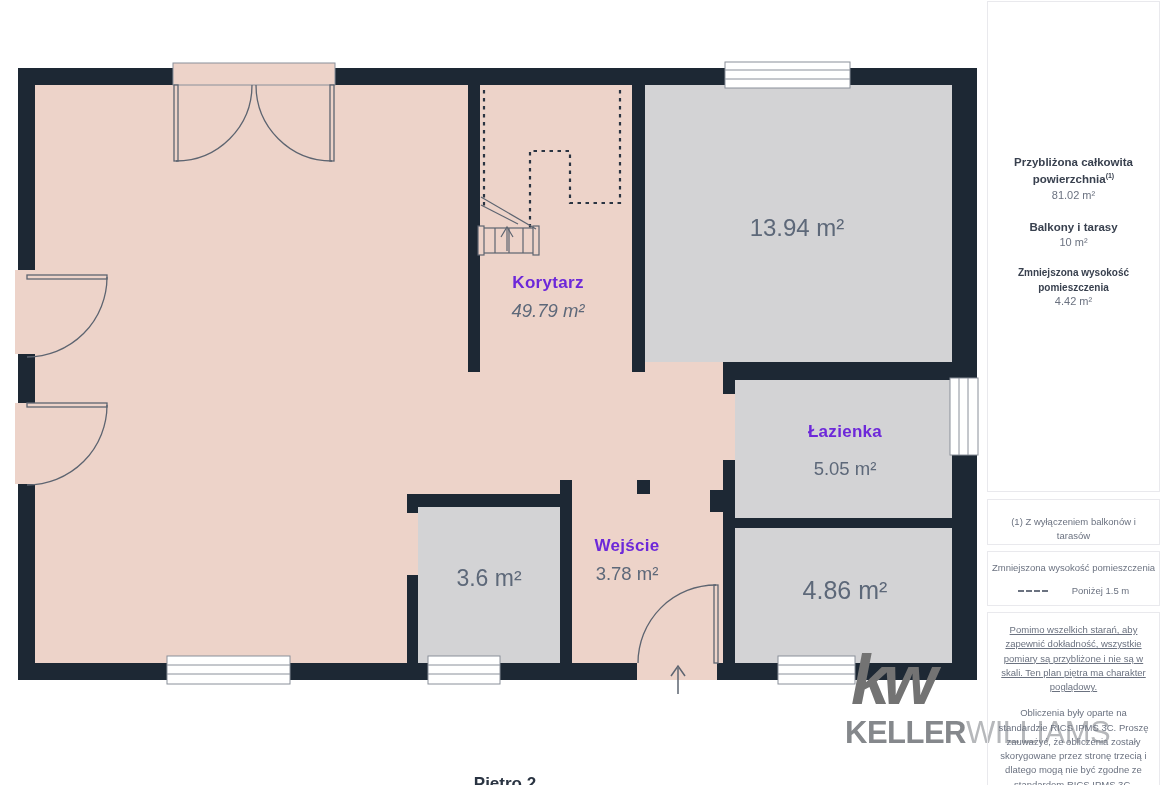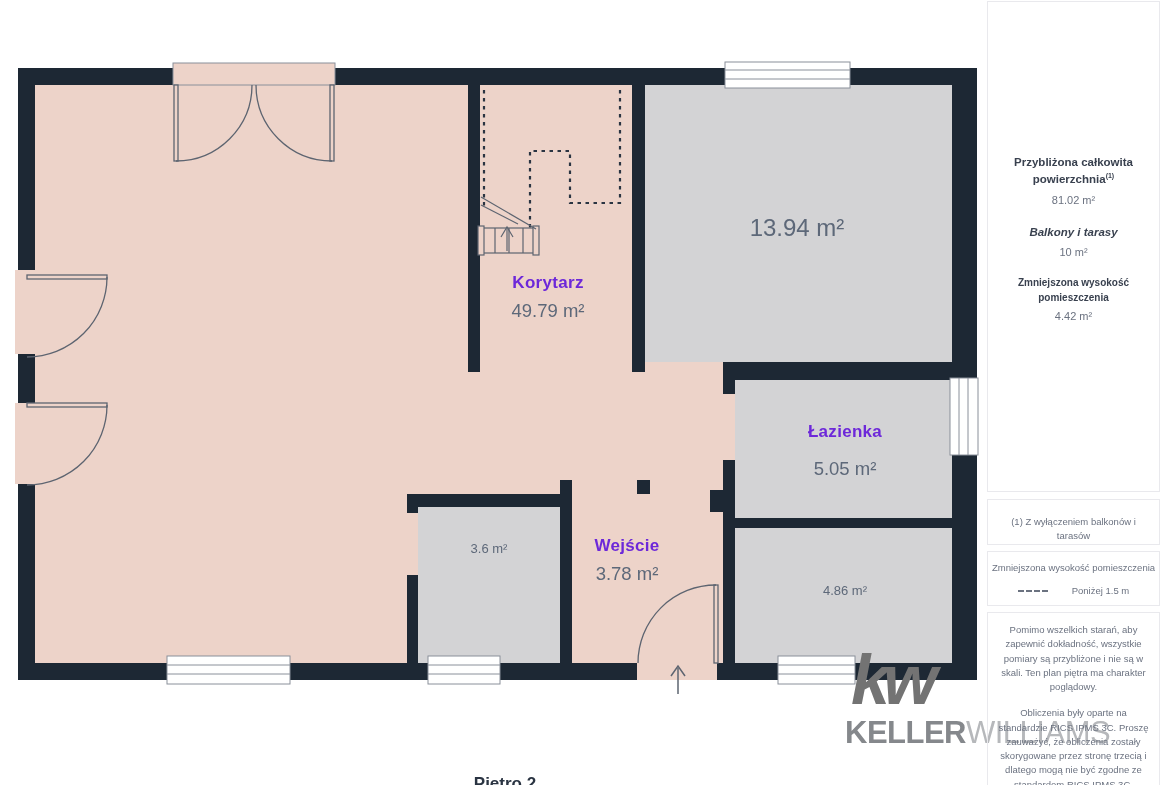--- a/index.html
+++ b/index.html
@@ -7,21 +7,21 @@
          font-family:"Liberation Sans", sans-serif;}
   #plan-svg{position:absolute;left:0;top:0;z-index:0;}
   .lbl{position:absolute;transform:translate(-50%,-50%);text-align:center;white-space:nowrap;z-index:1;}
   .room-name{font-weight:bold;font-size:17px;color:#6d28d9;letter-spacing:.3px;}
   .room-area{font-size:18.5px;color:#5d6879;}
   
   .card{position:absolute;left:987px;width:173px;border:1px solid #e9e9ed;background:transparent;
         box-sizing:border-box;text-align:center;z-index:2;}
   .s-label{font-size:11.5px;font-weight:bold;color:#39414f;line-height:1.5;}
   .s-label.small{font-size:10px;}
-  .s-value{font-size:11px;color:#6b7280;margin-top:5px;}
+  .s-value{font-size:11px;color:#6b7280;}
   .s-note{font-size:9.5px;color:#6b7280;line-height:1.5;}
   .legend-row{display:flex;align-items:center;justify-content:center;gap:24px;margin-top:9px;}
   .dash-sample{display:inline-block;width:30px;border-top:2px dashed #6b7280;height:0;}
   
   #kw-logo{position:absolute;left:845px;top:645px;z-index:1;line-height:1;}
   .kw-mono{font-style:italic;font-weight:bold;font-size:70px;letter-spacing:-7px;color:#737373;
            padding-left:6px;display:block;}
   .kw-word{display:block;font-size:31px;letter-spacing:-.5px;margin-top:2px;white-space:nowrap;}
   .kw-word .w1{color:#85888c;font-weight:bold;}
   .kw-word .w2{color:#b6b8bb;font-weight:normal;}
@@ -126,66 +126,66 @@
       <line x1="509" y1="228" x2="509" y2="253"></line>
       <line x1="523" y1="228" x2="523" y2="253"></line>
       <path d="M 481 197 L 536 229"></path>
       <path d="M 481 205 L 518 224"></path>
       <path d="M 507 251 L 507 229"></path>
       <path d="M 501 237 L 507 227 L 513 237"></path>
     </g>
   </svg>
 
   <div class="lbl room-name" style="left:548px;top:283px;">Korytarz</div>
-  <div class="lbl room-area" style="left:548px;top:311px;">49.79 m²</div>
+  <div class="lbl room-area" style="left:548px;top:311px;font-style:italic;">49.79 m²</div>
 
   <div class="lbl room-area" style="left:797px;top:228px;font-size:24px;">13.94 m²</div>
 
   <div class="lbl room-name" style="left:845px;top:432px;">Łazienka</div>
   <div class="lbl room-area" style="left:845px;top:460px;margin-top:9px;">5.05 m²</div>
 
   <div class="lbl room-name" style="left:627px;top:546px;">Wejście</div>
   <div class="lbl room-area" style="left:627px;top:574px;">3.78 m²</div>
 
-  <div class="lbl room-area" style="left:489px;top:548px;font-size:13px;">3.6 m²</div>
-  <div class="lbl room-area" style="left:845px;top:590px;font-size:13px;text-align:center;">4.86 m²</div>
+  <div class="lbl room-area" style="left:489px;top:578px;font-size:23px;">3.6 m²</div>
+  <div class="lbl room-area" style="left:845px;top:590px;font-size:25px;text-align:center;">4.86 m²</div>
 
   <div id="kw-logo">
     <span class="kw-mono">kw</span>
     <span class="kw-word">
       <span class="w1">KELLER</span><span class="w2">WILLIAMS</span>
     </span>
   </div>
 
   <div id="floor-title">Piętro 2</div>
 
   <div class="card" style="top:1px;height:491px;">
     <div style="padding-top:152px;">
       <div class="s-label">
         <span>Przybliżona całkowita powierzchnia</span><sup style="font-size:7px;">(1)</sup>
       </div>
       <div class="s-value">81.02 m²</div>
-      <div class="s-label" style="margin-top:18px;font-style:italic;">Balkony i tarasy</div>
+      <div class="s-label" style="margin-top:18px;">Balkony i tarasy</div>
       <div class="s-value">10 m²</div>
       <div class="s-label small" style="margin-top:17px;">Zmniejszona wysokość pomieszczenia</div>
       <div class="s-value">4.42 m²</div>
     </div>
   </div>
 
   <div class="card" style="top:499px;height:46px;">
     <div class="s-note" style="padding:15px 8px 0 8px;">(1) Z wyłączeniem balkonów i tarasów</div>
   </div>
 
   <div class="card" style="top:551px;height:55px;">
     <div class="s-note" style="padding-top:9px;">Zmniejszona wysokość pomieszczenia</div>
     <div class="legend-row">
       <span class="dash-sample"></span>
       <span class="s-note">Poniżej 1.5 m</span>
     </div>
   </div>
 
   <div class="card" style="top:612px;height:200px;">
-    <div class="s-note" style="padding:10px 10px 0 10px;">Pomimo wszelkich starań, aby zapewnić dokładność, wszystkie pomiary są przybliżone i nie są w skali. Ten plan piętra ma charakter poglądowy.</div>
+    <div class="s-note" style="padding:10px 10px 0 10px;text-decoration:underline;">Pomimo wszelkich starań, aby zapewnić dokładność, wszystkie pomiary są przybliżone i nie są w skali. Ten plan piętra ma charakter poglądowy.</div>
     <div class="s-note" style="padding:12px 10px 0 10px;">Obliczenia były oparte na standardzie RICS IPMS 3C. Proszę zauważyć, że obliczenia zostały skorygowane przez stronę trzecią i dlatego mogą nie być zgodne ze standardem RICS IPMS 3C.</div>
 
   </div>
 
 </div>
 
 </body></html>

